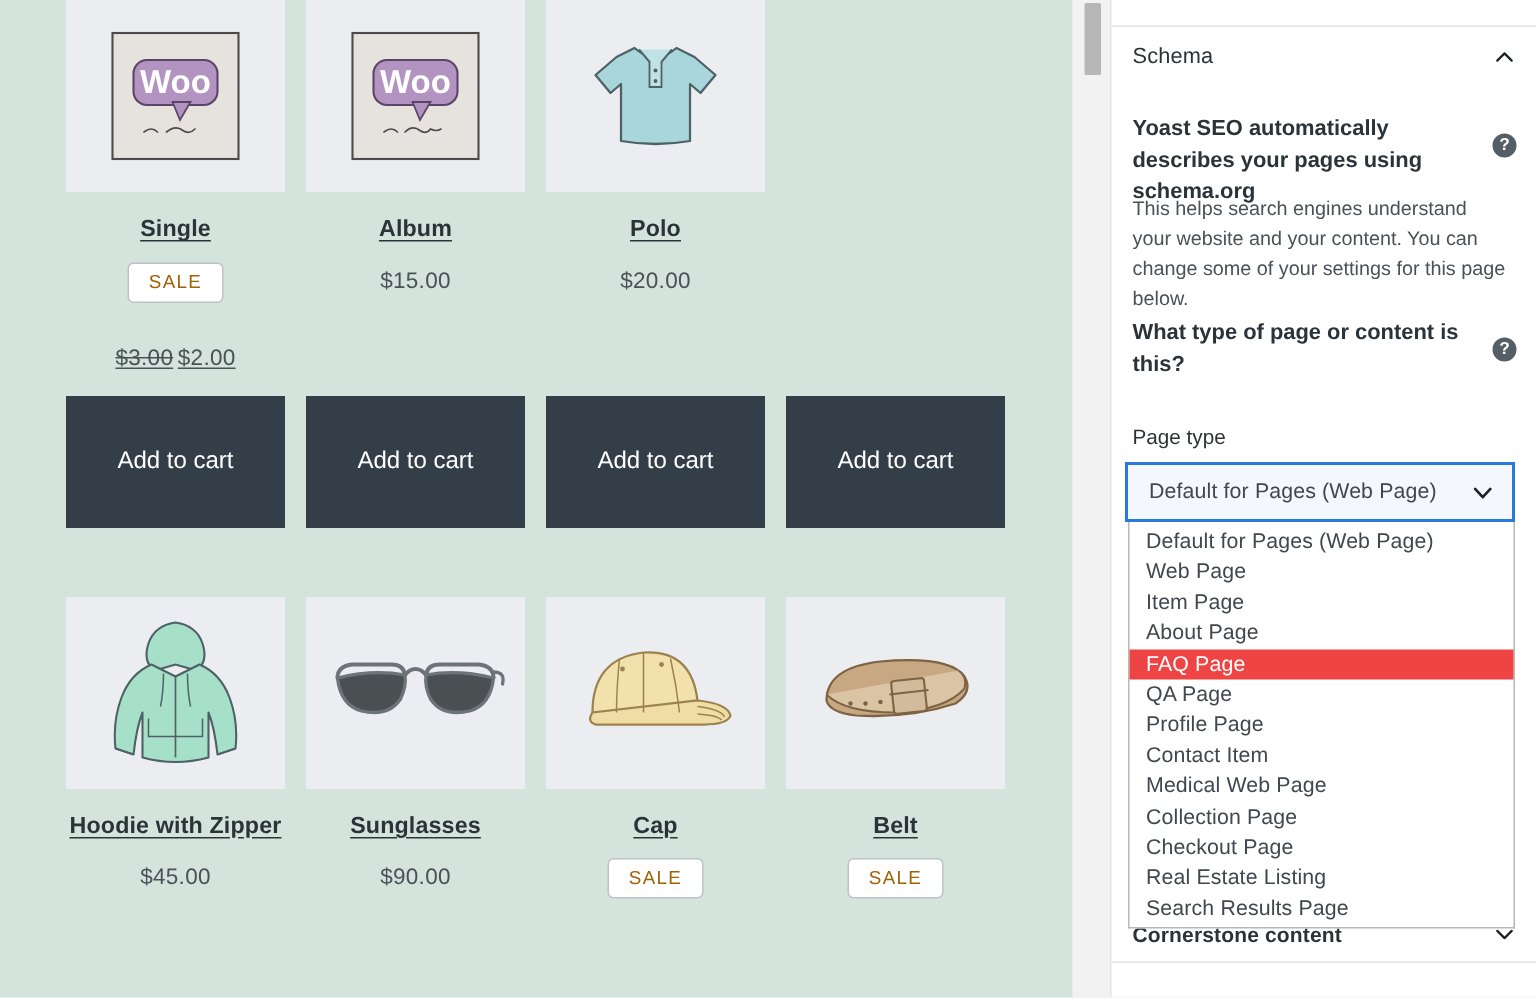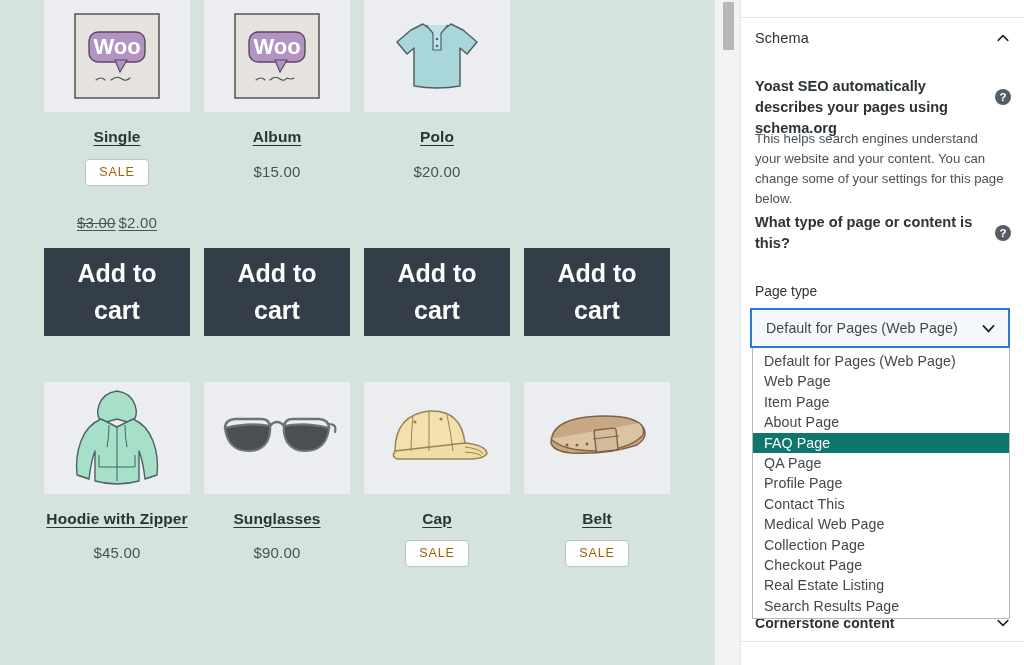--- a/index.html
+++ b/index.html
@@ -43,21 +43,21 @@
 
   .product-card {
     width: 146px;
     display: flex;
     flex-direction: column;
     align-items: center;
   }
 
   .product-thumb {
     width: 146px;
-    height: 112px;
+    height: 128px;
     background: #ecedf1;
     display: flex;
     align-items: center;
     justify-content: center;
     overflow: hidden;
   }
   .product-thumb svg { display: block; }
 
   .product-title {
     margin-top: 16px;
@@ -111,22 +111,22 @@
     gap: 14px;
     margin-top: 17px;
   }
   .add-to-cart {
     width: 146px;
     height: 88px;
     background: #333e48;
     color: #ffffff;
     border: none;
     font-family: "Liberation Sans", sans-serif;
-    font-size: 25px;
-    font-weight: 700;
+    font-size: 16px;
+    font-weight: 400;
     line-height: 1.45;
     cursor: pointer;
     display: flex;
     align-items: center;
     justify-content: center;
     padding: 0 22px;
     text-align: center;
   }
 
   .row-gap-2 { margin-top: 46px; }
@@ -255,21 +255,21 @@
     height: 20.4px;
     line-height: 20.4px;
     padding: 0 0 0 11px;
     font-size: 14.2px;
     color: #41474d;
     letter-spacing: .1px;
     cursor: pointer;
     white-space: nowrap;
   }
   .opt.selected {
-    background: #0f766e;
+    background: #ef4444;
     color: #ffffff;
   }
 
   
   #cornerstone-row {
     position: absolute;
     left: 14px; top: 615px;
     width: 256px;
     display: flex;
     align-items: center;
@@ -472,21 +472,21 @@
   </div>
 
   <div id="page-type-list">
       <div class="opt">Default for Pages (Web Page)</div>
       <div class="opt">Web Page</div>
       <div class="opt">Item Page</div>
       <div class="opt">About Page</div>
       <div class="opt selected">FAQ Page</div>
       <div class="opt">QA Page</div>
       <div class="opt">Profile Page</div>
-      <div class="opt">Contact This</div>
+      <div class="opt">Contact Item</div>
       <div class="opt">Medical Web Page</div>
       <div class="opt">Collection Page</div>
       <div class="opt">Checkout Page</div>
       <div class="opt">Real Estate Listing</div>
       <div class="opt">Search Results Page</div>
     </div>
 
 </div>
 
 </body></html>

